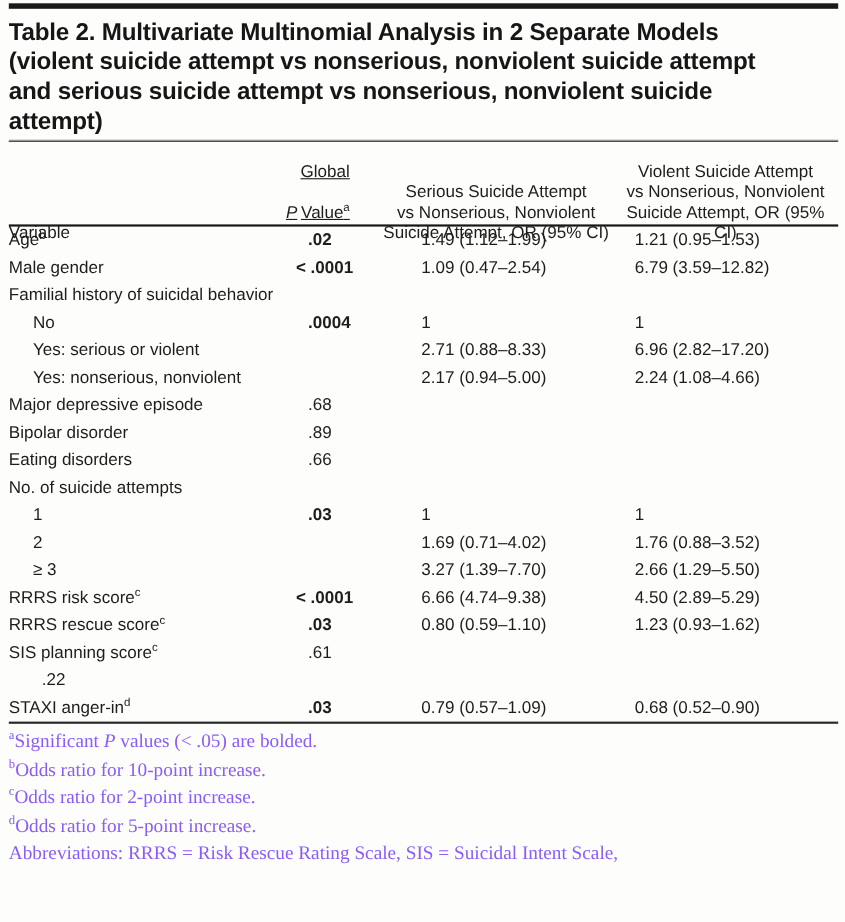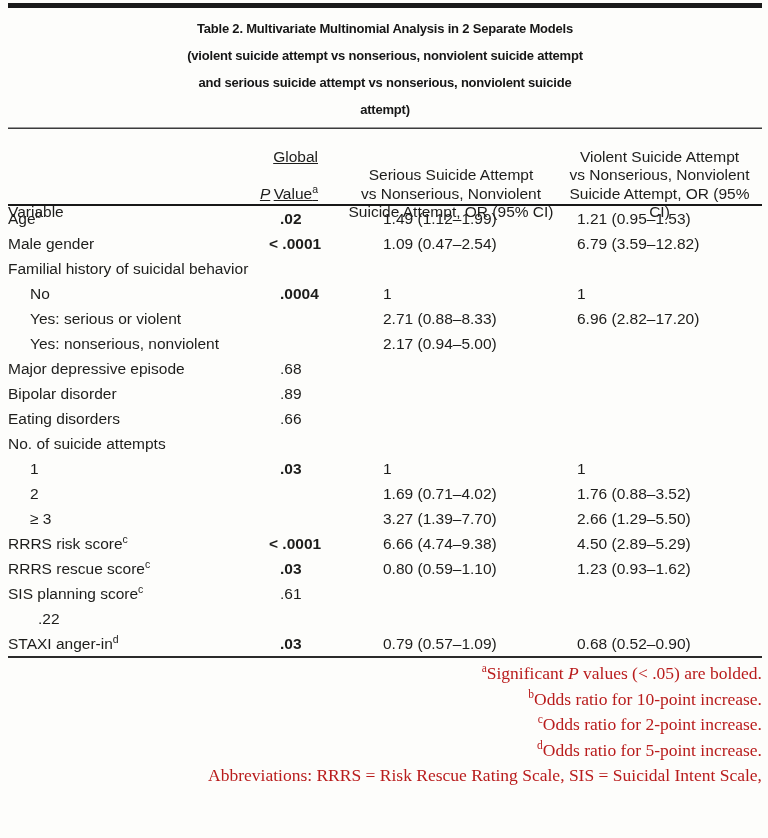--- a/index.html
+++ b/index.html
@@ -10,27 +10,26 @@
     font-family: "Liberation Sans", sans-serif;
     color: #1d1d1b;
     -webkit-font-smoothing: antialiased;
   }
   .wrap { padding: 0 6px 0 8px; width: 754px; }
 
   .topbar { margin-top: 3px; height: 5px; background: #1a1a1a; }
 
   .title {
     margin-top: 7px;
-    font-size: 13px;
+    font-size: 22px;
     font-weight: bold;
     line-height: 27px;
     letter-spacing: -0.2px;
     white-space: pre-line;
     color: #161616;
-    text-align: center;
   }
 
   .rule-thin  { height: 0; border-top: 1px solid #9a9a9a; border-bottom: 1px solid #3c3c3c; margin-top: 4px; }
   .rule-med   { height: 2px; background: #181818; }
   .rule-foot  { height: 2px; background: #2a2a2a; }
 
   
   .thead, .trow {
     display: grid;
     grid-template-columns: 242px 95px 212px 205px;
@@ -65,22 +64,21 @@
     line-height: 0;
     vertical-align: super;
   }
 
   
   .footnotes {
     font-family: "Liberation Serif", serif;
     font-size: 17.5px;
     line-height: 25.5px;
     padding-top: 3px;
-    color: #b91c1c;
-    text-align: right;
+    color: #8b5cf6;
   }
   .fnline { white-space: nowrap; }
   .fnline.indent { padding-left: 16px; }
   .footnotes sup { font-size: 11.5px; }
 </style>
 </head>
 <body>
 
 <div class="wrap">
 
@@ -137,20 +135,21 @@
       <div class="trow">
         <div class="cell c-var indent"><span>Yes: serious or violent</span></div>
         <div class="cell c-p"></div>
         <div class="cell c-ser">2.71 (0.88–8.33)</div>
         <div class="cell c-vio">6.96 (2.82–17.20)</div>
       </div>
       <div class="trow">
         <div class="cell c-var indent"><span>Yes: nonserious, nonviolent</span></div>
         <div class="cell c-p"></div>
         <div class="cell c-ser">2.17 (0.94–5.00)</div>
+        <div class="cell c-vio">2.24 (1.08–4.66)</div>
       </div>
       <div class="trow">
         <div class="cell c-var"><span>Major depressive episode</span></div>
         <div class="cell c-p">.68</div>
         <div class="cell c-ser"></div>
         <div class="cell c-vio"></div>
       </div>
       <div class="trow">
         <div class="cell c-var"><span>Bipolar disorder</span></div>
         <div class="cell c-p">.89</div>

